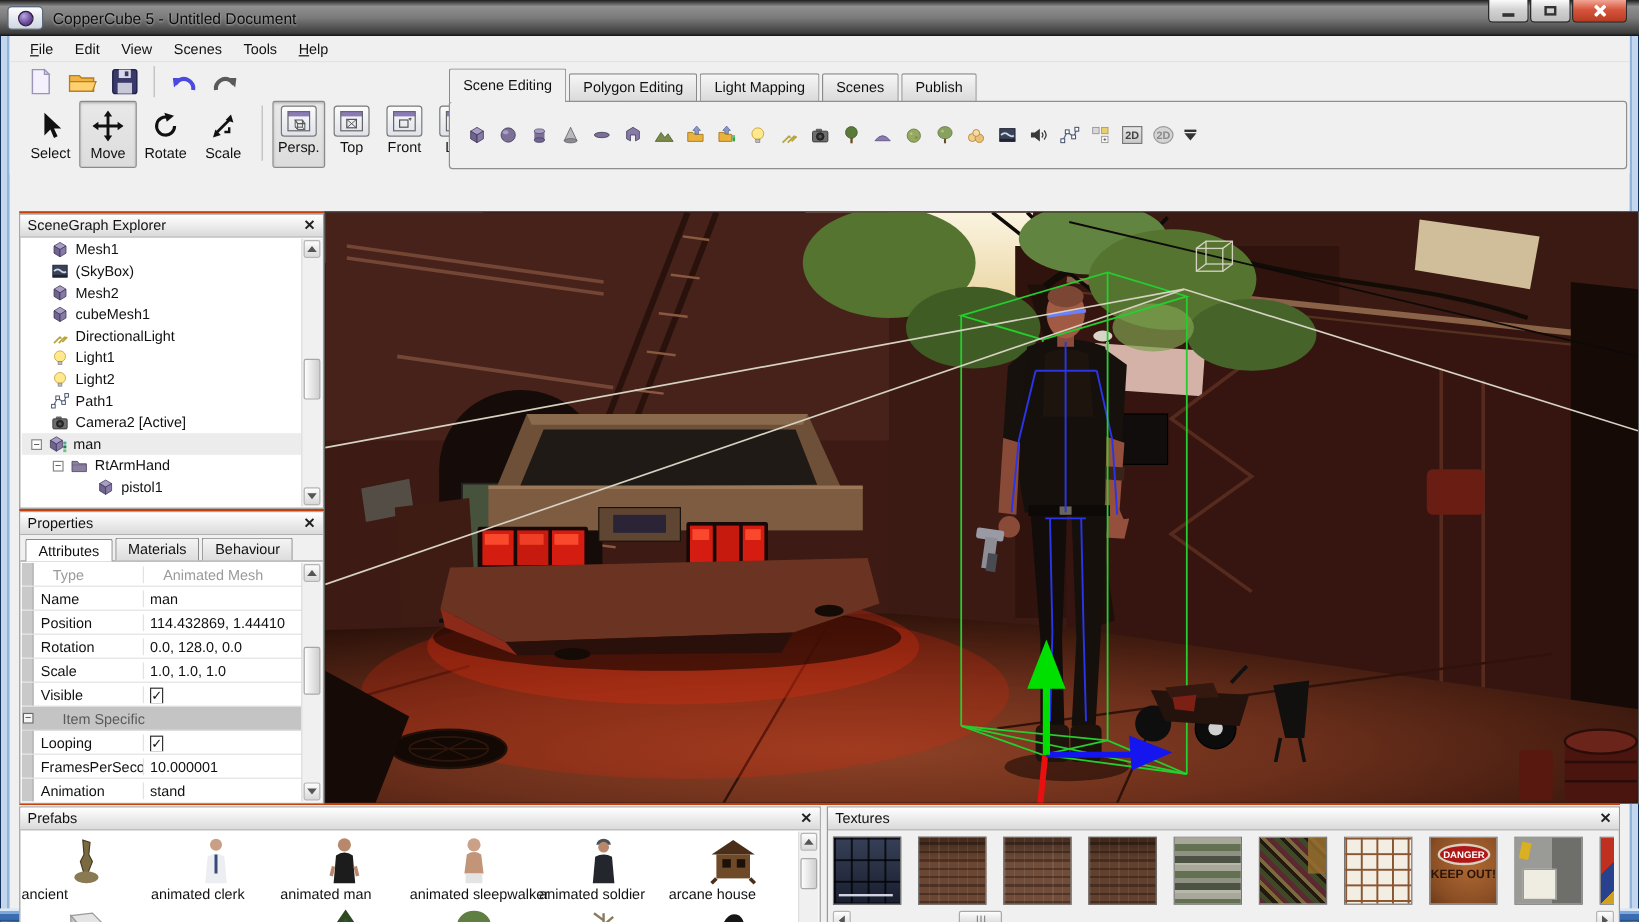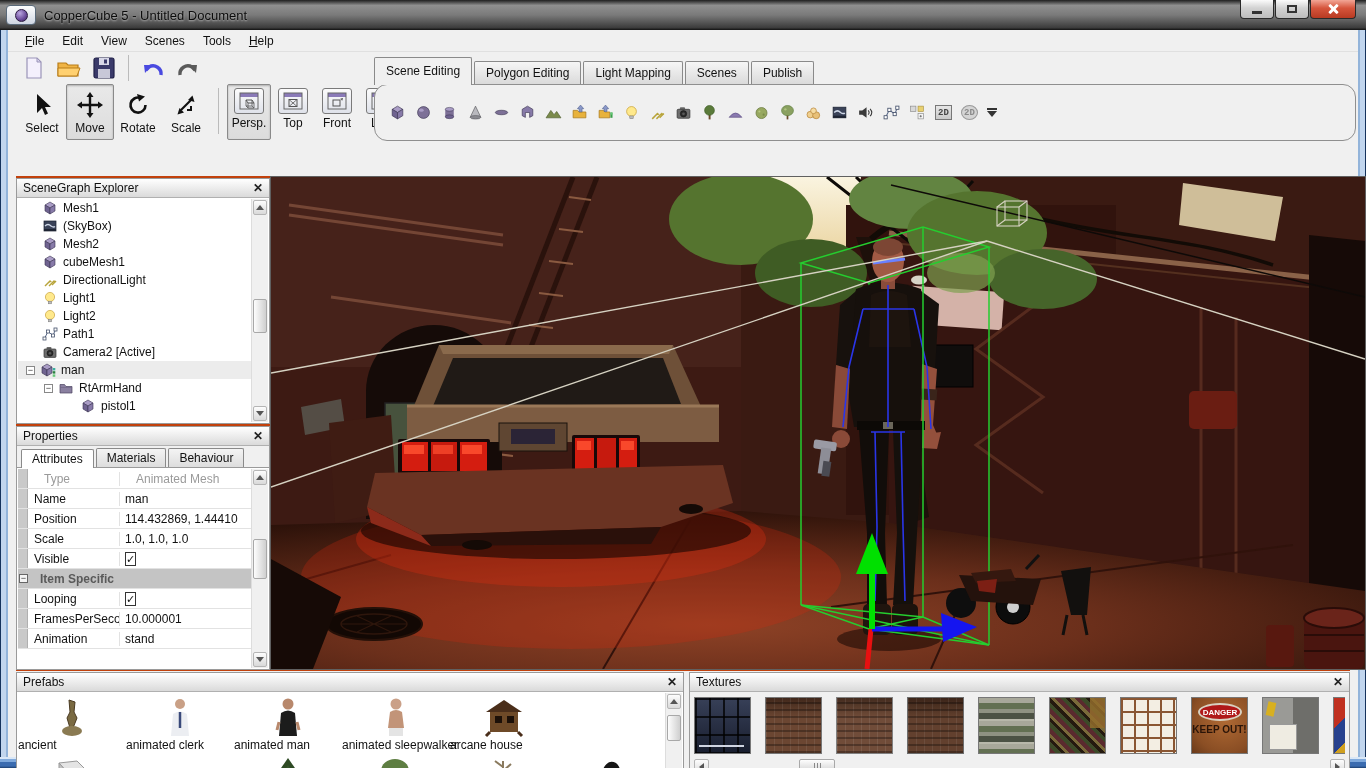--- a/index.html
+++ b/index.html
@@ -60,21 +60,21 @@
     background:linear-gradient(#fcfcfc,#dfe2ea); display:flex; align-items:center; justify-content:center; }
   .viewbtn.pressed { background:linear-gradient(#e9e9e9,#dcdcdc); border:1px solid #8a8a8a;
     box-shadow:inset 0 1px 2px rgba(0,0,0,.25); border-radius:2px; }
 
   .tabs { position:absolute; left:366px; top:5px; display:flex; align-items:flex-end; height:28px; }
   .tab { height:24px; line-height:23px; padding:0 11px; font-size:12px; color:#111;
     border:1px solid #8a8a8a; border-bottom:none; background:linear-gradient(#f6f6f6,#d9d9d9);
     border-radius:2px 2px 0 0; margin-right:2px; }
   .tab.active { height:28px; line-height:27px; background:#f0f0f0; position:relative; z-index:2; }
   .insert-bar { position:absolute; left:366px; top:32px; right:2px; height:57px;
-    border:1px solid #8f8f8f; border-radius:13px; background:#f0f0f0;font-family:Liberation Mono, monospace; }
+    border:1px solid #8f8f8f; border-radius:3px; background:#f0f0f0; }
   .insert-icons { display:flex; align-items:center; gap:9px; padding:18px 0 0 14px; }
   .ic { width:17px; height:17px; flex:none; }
   .icon2d { width:17px; height:15px; border:1px solid #777; background:linear-gradient(#e6e6e6,#c9c9c9);
     font-size:9px; font-weight:bold; color:#444; display:flex; align-items:center; justify-content:center; flex:none; }
   .icon2d.dis { border-radius:50%; color:#8a8a8a; border-color:#999; background:#d4d4d4; }
   .drop-arrow { width:0; height:0; border:5px solid transparent; border-top:6px solid #333; margin-top:8px;
     position:relative; }
   .drop-arrow::before { content:""; position:absolute; left:-5px; top:-9px; width:10px; height:2px; background:#333; }
 
   
@@ -110,21 +110,21 @@
     background:linear-gradient(#f4f4f4,#ddd); margin-right:2px; color:#111; }
   .ptab.active { background:#fff; position:relative; top:1px; }
   .prop-body { position:absolute; left:1px; right:18px; top:42px; bottom:1px; overflow:hidden; font-size:12px; }
   .prow { display:flex; height:20px; border-bottom:1px solid #e2e2e2; align-items:center; }
   .pgut { width:10px; align-self:stretch; background:#c9c9c9; border-right:1px solid #b0b0b0; flex:none; }
   .plabel { width:92px; padding-left:6px; color:#111; border-right:1px solid #e2e2e2; flex:none;
     white-space:nowrap; overflow:hidden; }
   .pval { flex:1; padding-left:5px; color:#111; white-space:nowrap; overflow:hidden; }
   .muted { color:#9a9a9a;padding-left:16px; }
   .prow.group { background:#c4c4c4; }
-  .prow.group .gtxt { font-weight:bold; color:#5a5a5a; padding-left:12px; }
+  .prow.group .gtxt { font-weight:normal; color:#5a5a5a; padding-left:24px; }
   .gminus { width:9px; height:9px; border:1px solid #666; background:#f4f4f4; font-size:9px; line-height:7px;
     text-align:center; color:#333; margin-left:1px; flex:none; }
   .cb { width:13px; height:13px; border:1px solid #333; background:#fff; font-size:11px; line-height:12px;
     text-align:center; color:#111; }
 
   
   .viewport { position:absolute; left:254px; top:0; width:1096px; height:494px; border:1px solid #606060;
     background:#1a0d08; }
   .viewport svg { display:block; }
 
@@ -655,20 +655,25 @@
             </div>
           <div class="prow">
             <div class="pgut"></div>
               <div class="plabel">Name</div>
             <div class="pval">man</div>
             </div>
           <div class="prow">
             <div class="pgut"></div>
               <div class="plabel">Position</div>
             <div class="pval">114.432869, 1.44410</div>
+            </div>
+          <div class="prow">
+            <div class="pgut"></div>
+              <div class="plabel">Rotation</div>
+            <div class="pval">0.0, 128.0, 0.0</div>
             </div>
           <div class="prow">
             <div class="pgut"></div>
               <div class="plabel">Scale</div>
             <div class="pval">1.0, 1.0, 1.0</div>
             </div>
           <div class="prow">
             <div class="pgut"></div>
               <div class="plabel">Visible</div>
             <div class="pval"><span class="cb">✓</span></div>
@@ -958,20 +963,30 @@
                   <svg width="26" height="40" viewBox="0 0 26 40">
                 <circle cx="13" cy="6" r="5.5" fill="#caa088"></circle>
                     <path d="M5 30 L7 14 Q13 10 19 14 L21 30 Z" fill="#c29478"></path>
                 <rect x="6" y="30" width="14" height="8" fill="#e4e4e4"></rect>
                   </svg>
                 </div>
               <div class="pcap">animated sleepwalker</div>
               </div>
             <div class="prefab-item">
               <div class="pthumb">
+                  <svg width="26" height="40" viewBox="0 0 26 40">
+                <path d="M7 6 a6 5 0 0 1 12 0 Z" fill="#4a5258"></path>
+                    <circle cx="13" cy="8" r="4.5" fill="#b8886c"></circle>
+                <path d="M4 38 L6 16 Q13 12 20 16 L22 38 Z" fill="#23262c"></path>
+                  </svg>
+                </div>
+              <div class="pcap">animated soldier</div>
+              </div>
+            <div class="prefab-item">
+              <div class="pthumb">
                   <svg width="40" height="40" viewBox="0 0 40 40">
                 <polygon points="20,2 38,14 2,14" fill="#4a2e1a"></polygon>
                 <rect x="6" y="14" width="28" height="20" fill="#6e4a28"></rect>
                 <rect x="11" y="18" width="7" height="7" fill="#1c1008"></rect>
                     <rect x="23" y="18" width="7" height="7" fill="#1c1008"></rect>
                 <path d="M6 34 L2 38 M34 34 L38 38" stroke="#4a2e1a" stroke-width="3"></path>
                   </svg>
                 </div>
               <div class="pcap">arcane house</div>
               </div>

